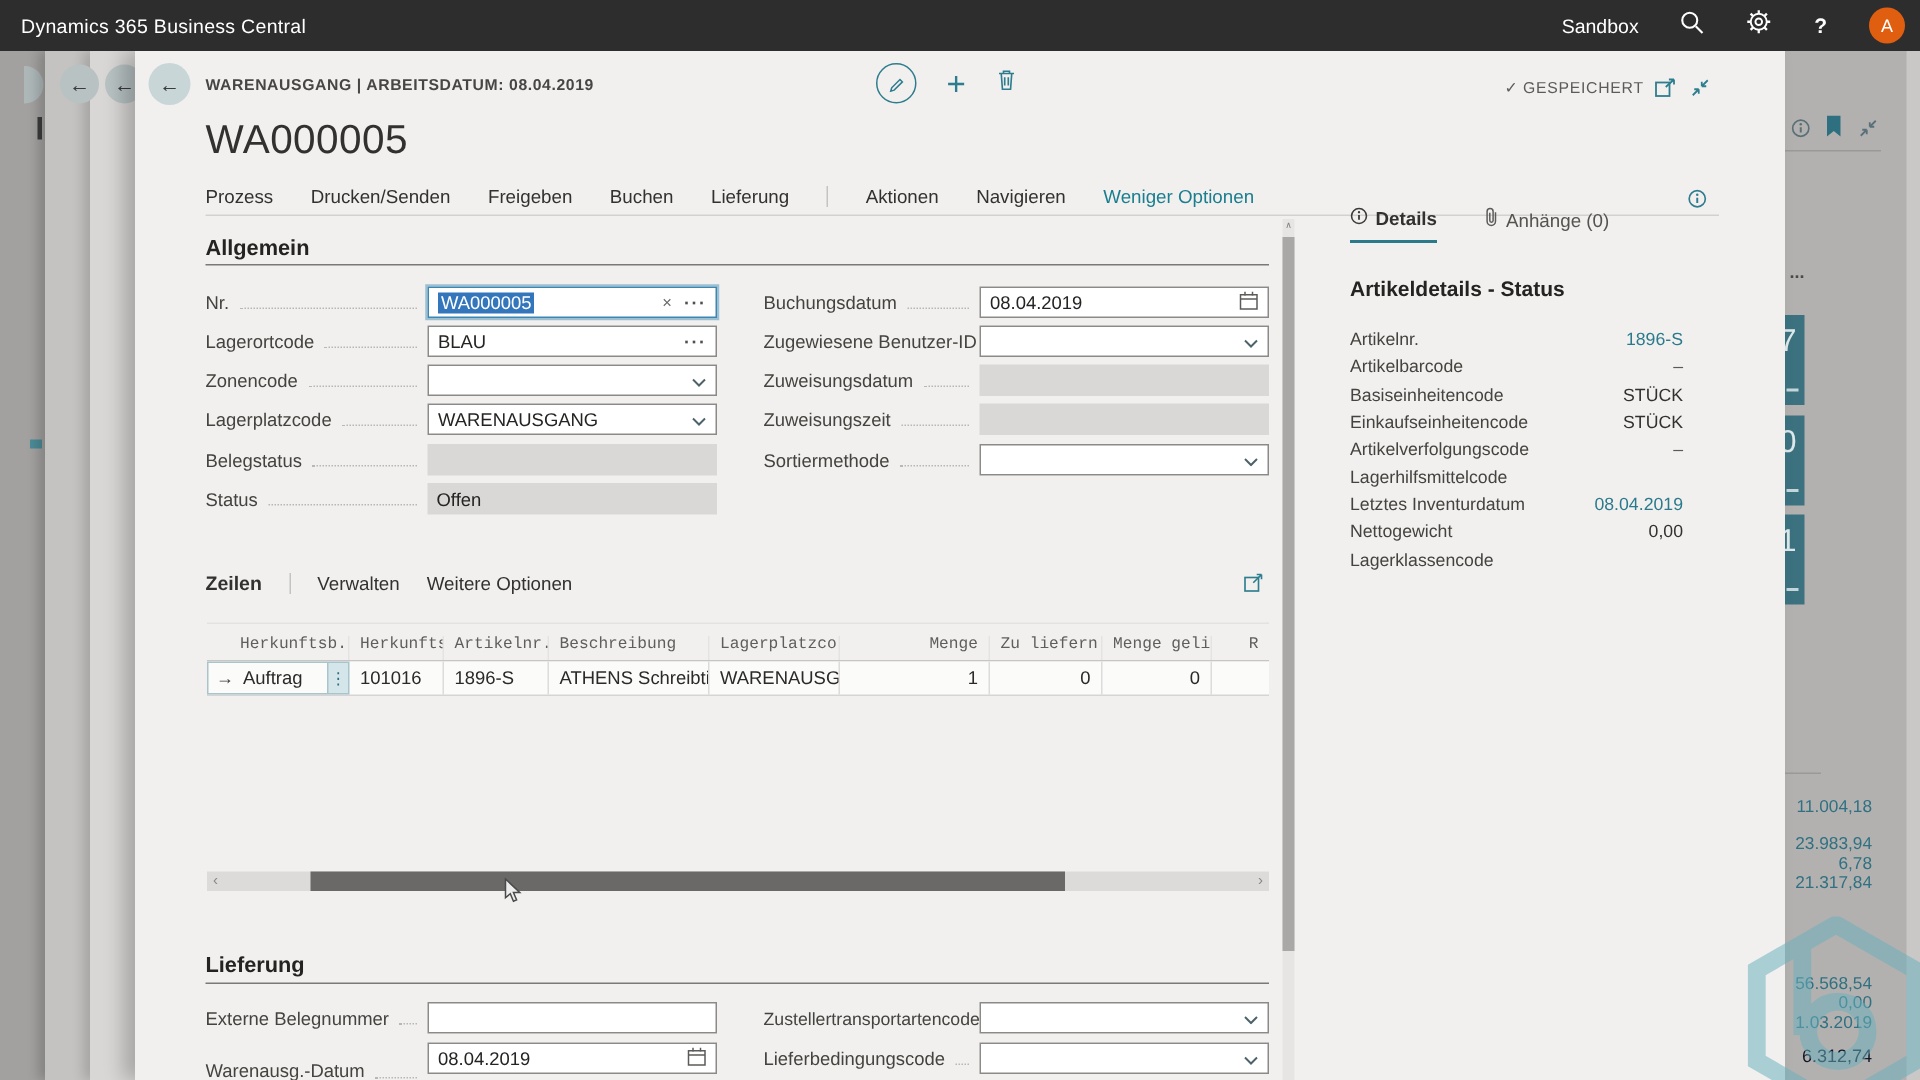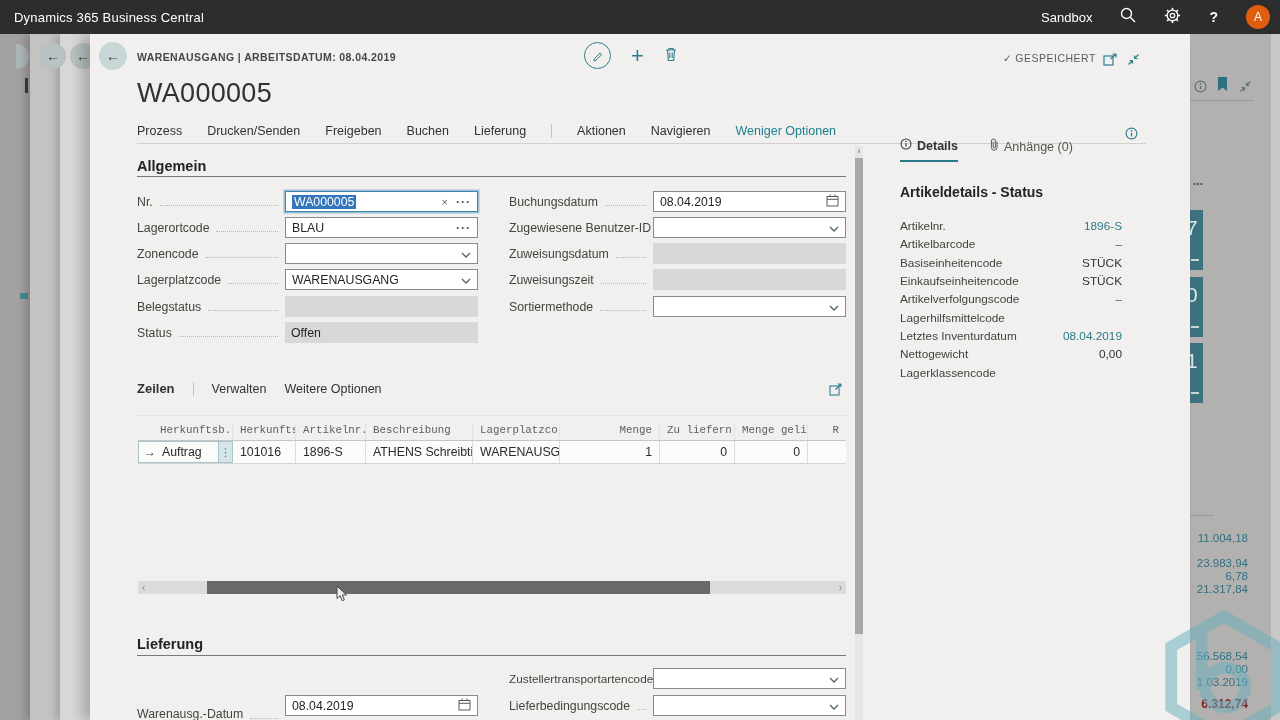--- a/index.html
+++ b/index.html
@@ -179,21 +179,21 @@
     </div>
 
   <div class="line" style="left:0; top:481px; width:24px;"></div>
   <div class="bgnum" style="top:498px;">11.004,18</div>
   <div class="bgnum" style="top:523px;">23.983,94</div>
   <div class="bgnum" style="top:536px;">6,78</div>
   <div class="bgnum" style="top:549px;">21.317,84</div>
   <div class="bgnum" style="top:616px;">56.568,54</div>
   <div class="bgnum" style="top:629px;">0,00</div>
   <div class="bgnum" style="top:642px;">1.03.2019</div>
-  <div class="bgnum" style="top:663px; font-size:12px; font-weight:bold; color:#7f1d1d;">6.312,74</div>
+  <div class="bgnum" style="top:663px; font-size:12px; font-weight:normal; color:#0f172a;">6.312,74</div>
 </div>
 <div class="edge-scroll"></div>
 
 <div class="modal">
 
   <div class="backcircle bc-main">
       <span>←</span>
     </div>
   <div class="crumb">WARENAUSGANG | ARBEITSDATUM: 08.04.2019</div>
 
@@ -414,20 +414,29 @@
 
   <div class="hscroll">
     <span class="harrow" style="left:4px;">‹</span>
     <div class="hthumb"></div>
     <span class="harrow" style="right:4px;">›</span>
   </div>
 
   <div class="sechead" style="left:47px; top:602px;">Lieferung</div>
   <div class="secline" style="left:47px; top:621px; width:709px;"></div>
 
+  <div class="frow" style="left:47px; top:634px; width:341px;">
+    <div class="flabel" style="width:148px;">
+        <span>Externe Belegnummer</span>
+        <span class="leader"></span>
+      </div>
+    <div class="fctrl">
+        <span></span>
+      </div>
+  </div>
   <div class="frow" style="left:47px; top:661px; width:341px;">
     <div class="flabel" style="width:148px;margin-top:17px;">
         <span>Warenausg.-Datum</span>
         <span class="leader"></span>
       </div>
     <div class="fctrl">
       <span>08.04.2019</span>
         <span class="grow"></span>
       <span><svg width="13" height="13" viewBox="0 0 13 13">
             <rect x="1" y="2.5" width="11" height="9.5" fill="none" stroke="#5c5b59"></rect>

